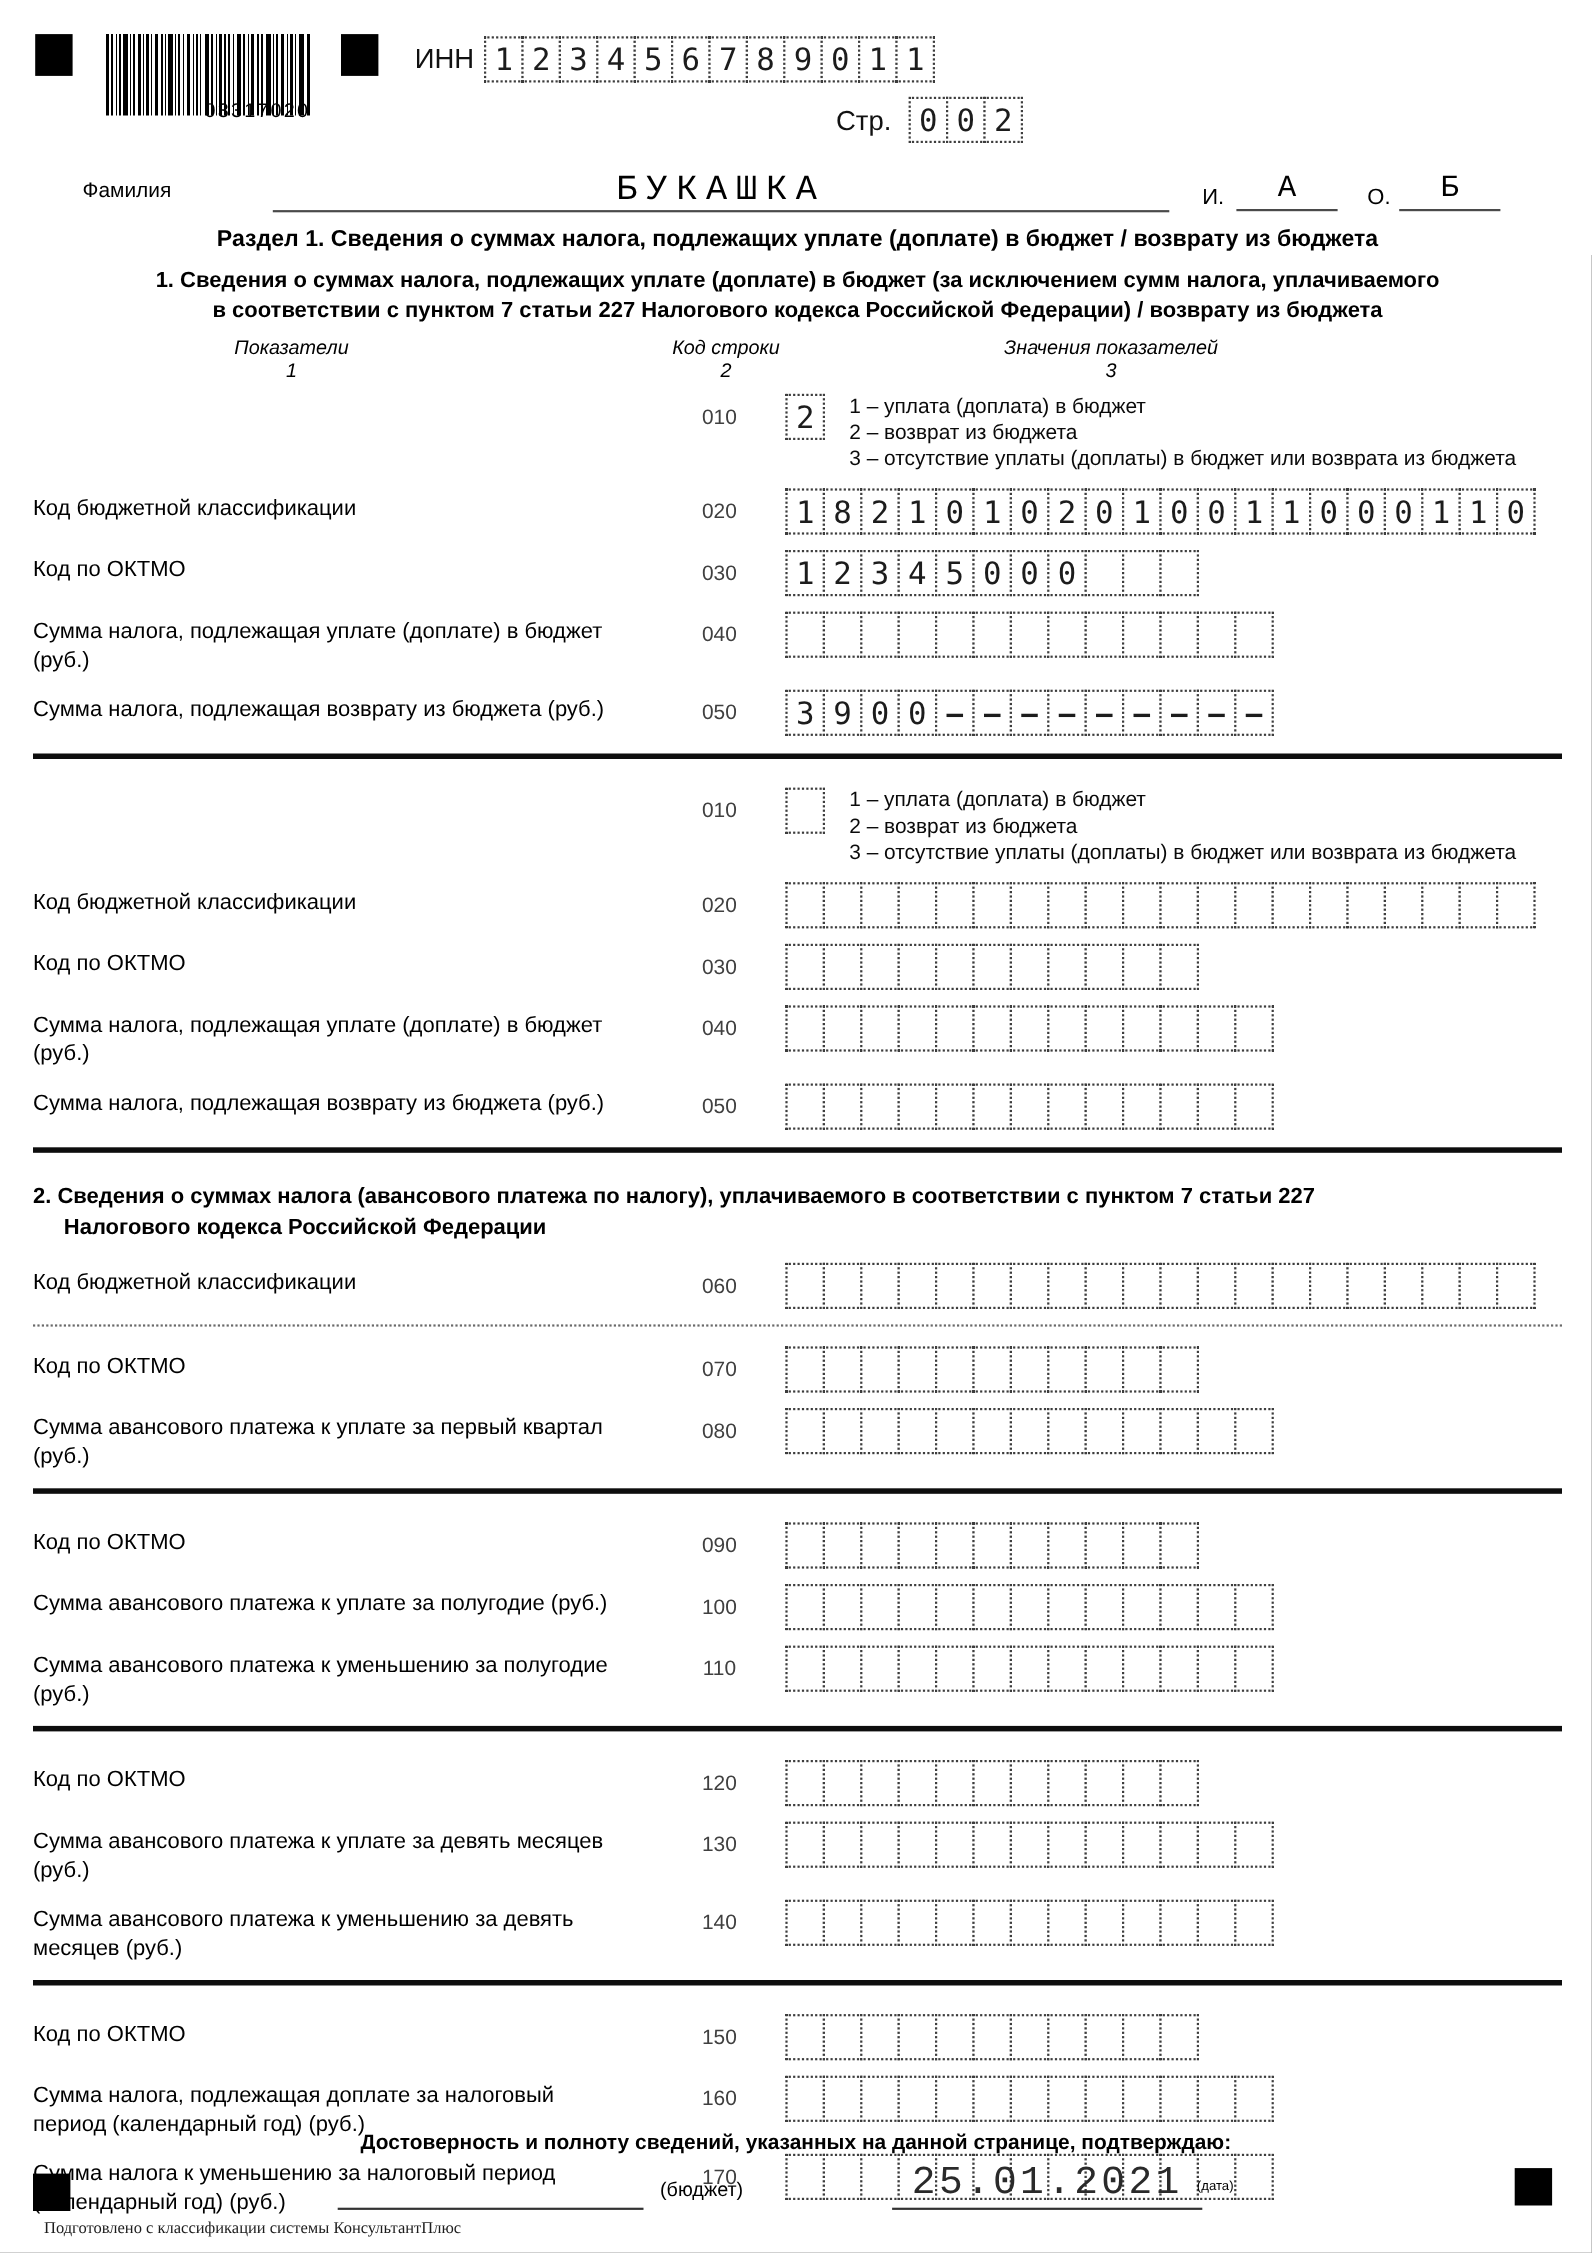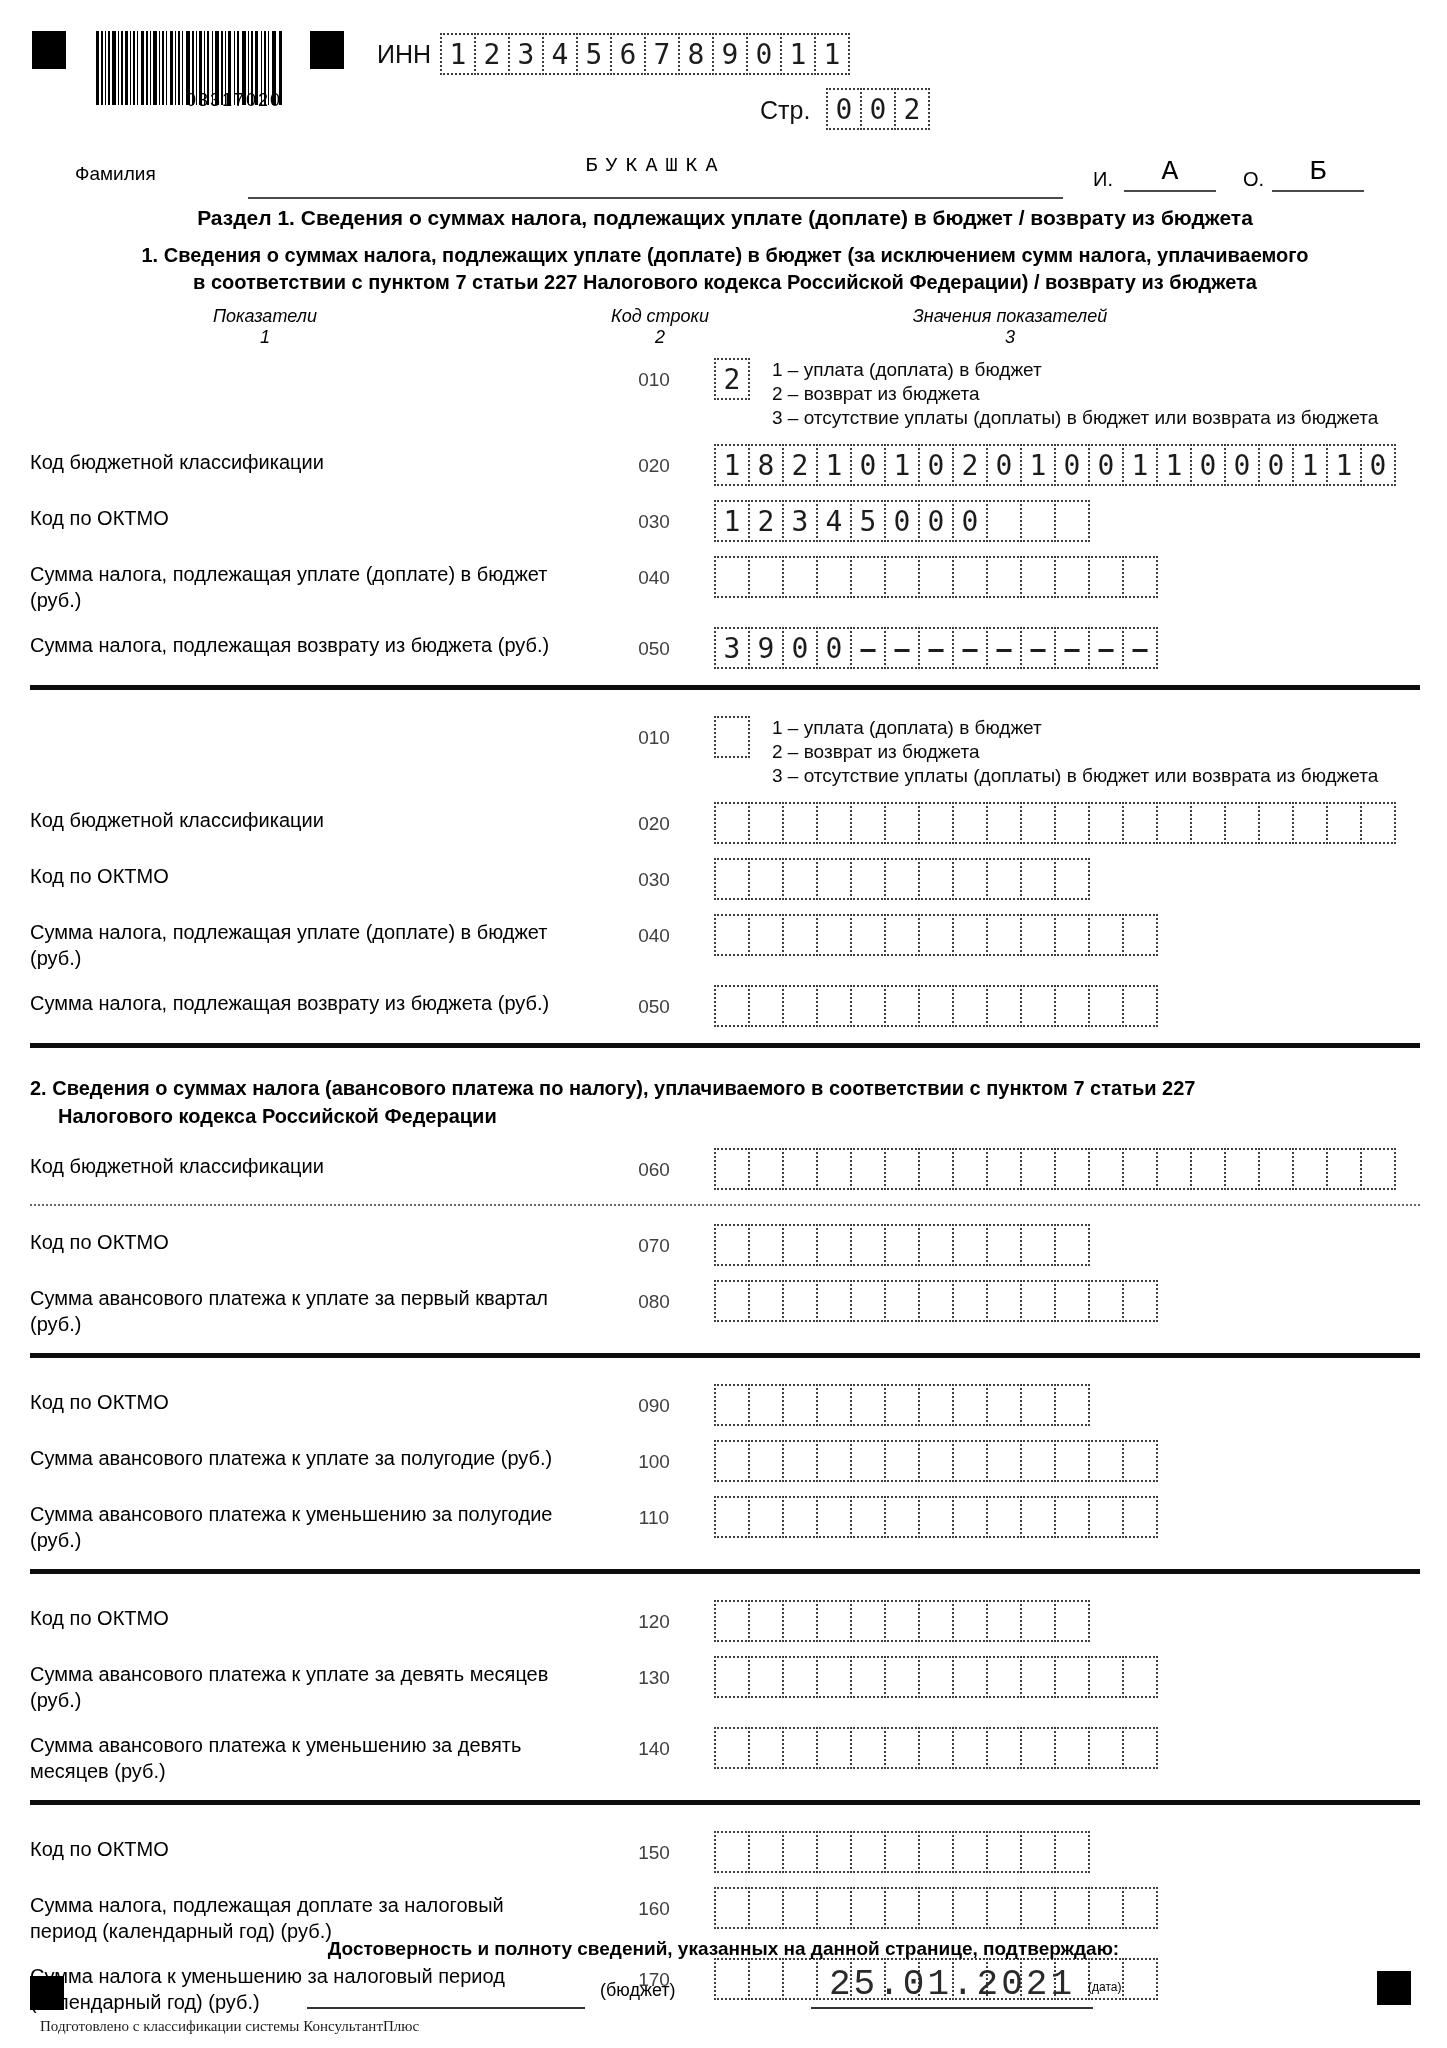--- a/index.html
+++ b/index.html
@@ -20,22 +20,22 @@
   .cell{flex:0 0 36px;width:36px;height:42px;box-sizing:border-box;border:2px dotted #3d3d3d;
         margin-left:-2px;display:flex;align-items:center;justify-content:center;
         font-family:"DejaVu Sans Mono",monospace;font-size:28px;color:#1c1c1c;background:#fff;}
   .cell:first-child{margin-left:0;}
   .cell.dash{font-weight:bold;font-size:25px;}
   #inn-cells{position:absolute;left:440px;top:33px;}
   #str-cells{position:absolute;left:826px;top:88px;}
   
   #surname-label{position:absolute;left:75px;top:163px;font-size:19px;}
   #surname-field{position:absolute;left:248px;top:154px;width:815px;text-align:center;
-        border-bottom:2px solid #4a4a4a;padding-bottom:20px;
-        font-family:"Liberation Mono",monospace;font-size:20px;letter-spacing:8px;}
+        border-bottom:2px solid #4a4a4a;padding-bottom:0;
+        font-family:"Liberation Mono",monospace;font-size:32px;letter-spacing:8px;}
   .init-label{position:absolute;font-size:20px;top:168px;}
   #i-label{left:1093px;} #o-label{left:1243px;}
   .init-field{position:absolute;top:156px;width:92px;text-align:center;border-bottom:2px solid #4a4a4a;
         padding-bottom:3px;font-family:"Liberation Mono",monospace;font-size:28px;}
   #i-field{left:1124px;} #o-field{left:1272px;}
   
   .form-body{position:absolute;left:30px;top:204px;width:1390px;}
   .sec-title{font-size:21px;font-weight:bold;text-align:center;margin:2px 0 12px;}
   .p1-heading{font-size:20px;font-weight:bold;line-height:27px;text-align:center;
         width:1180px;margin:0 auto 10px;}

